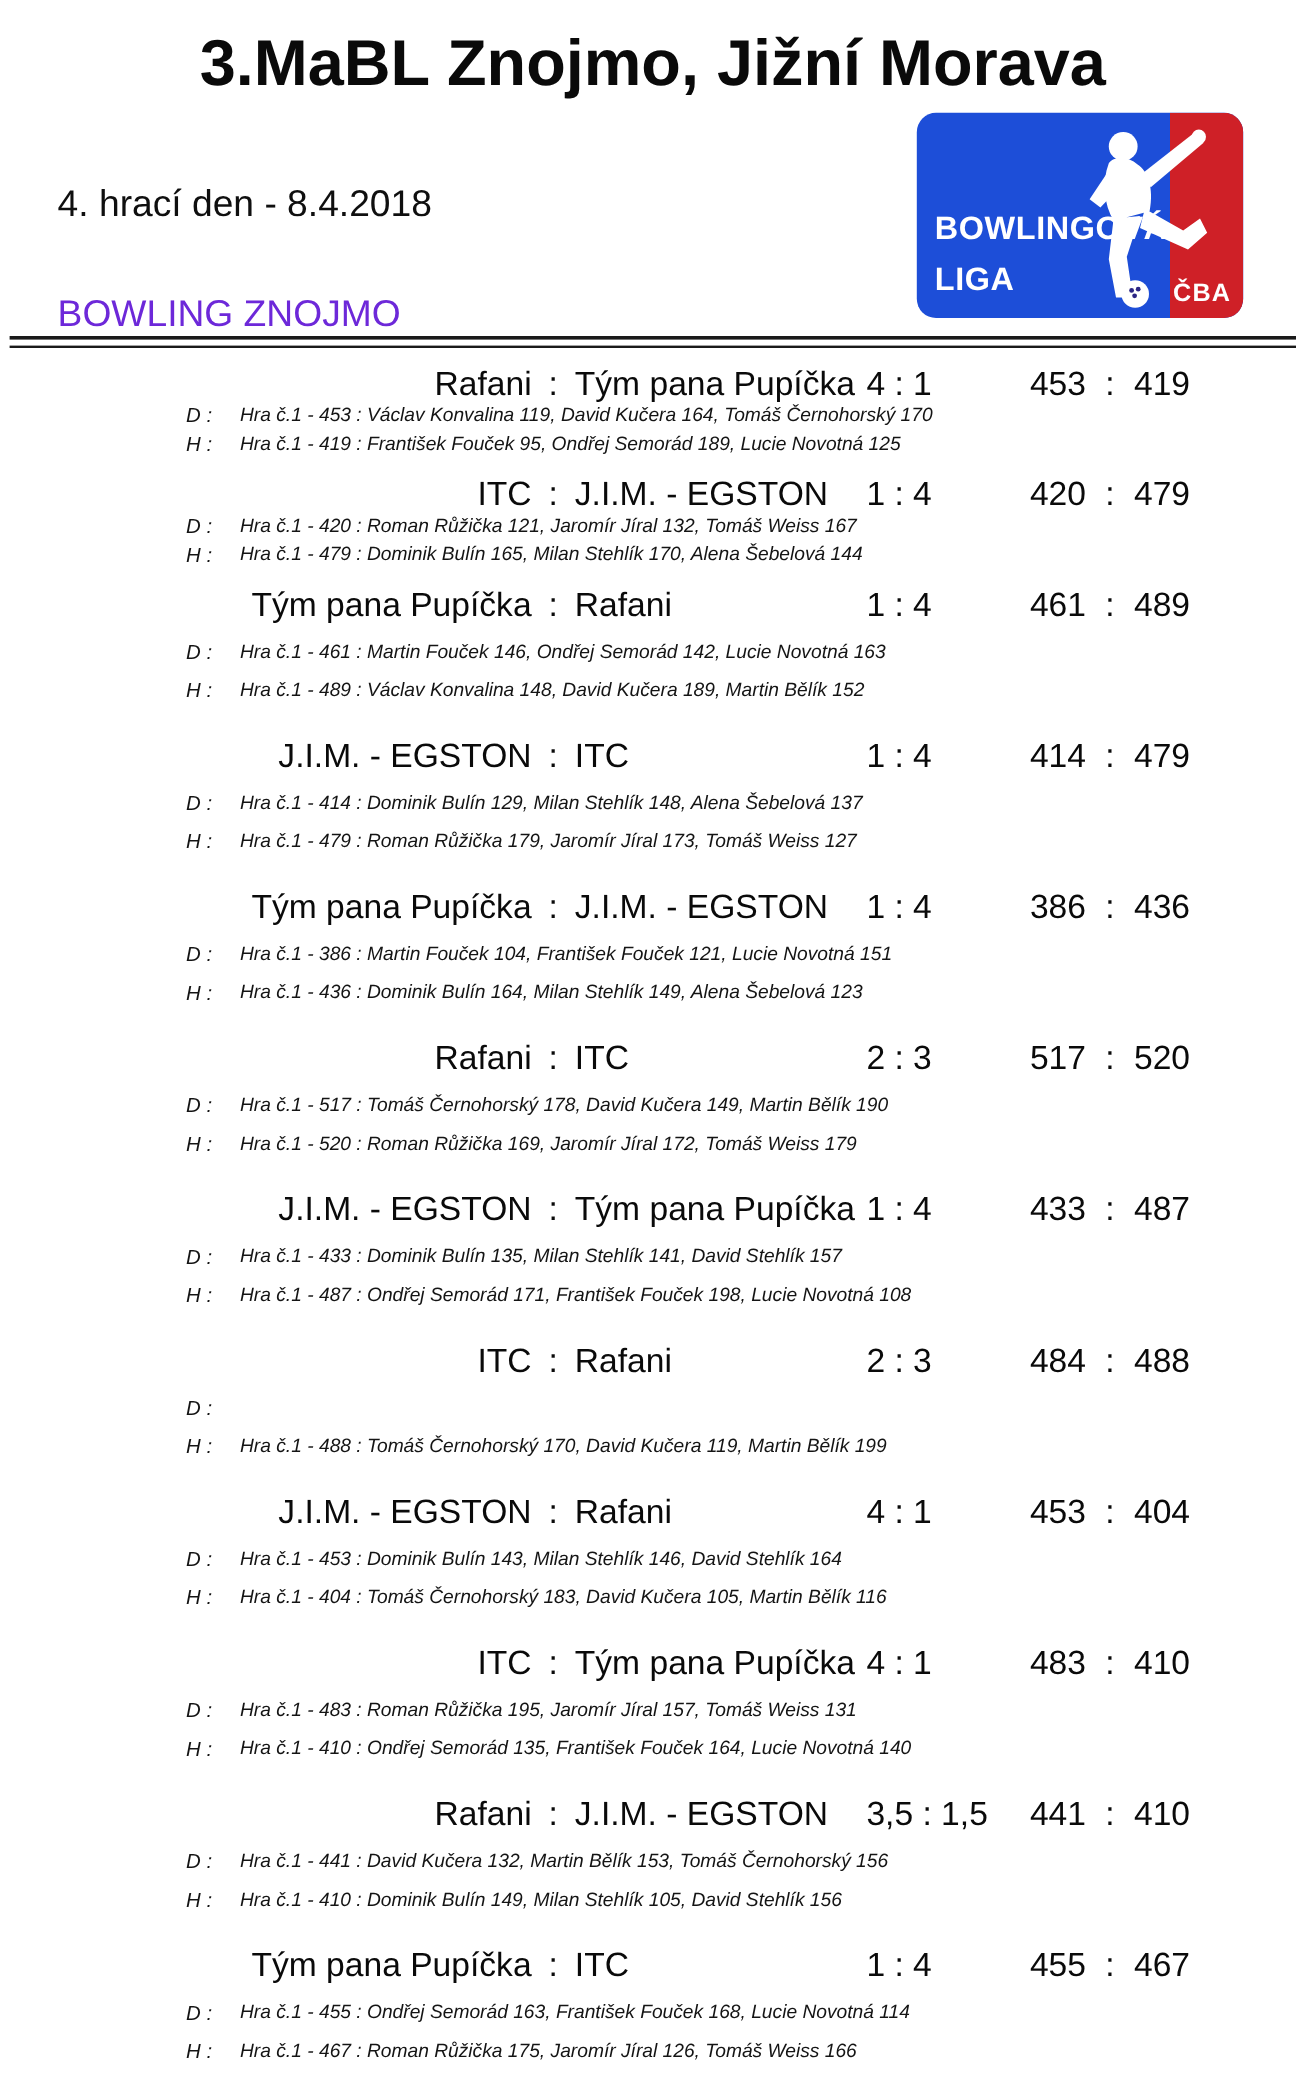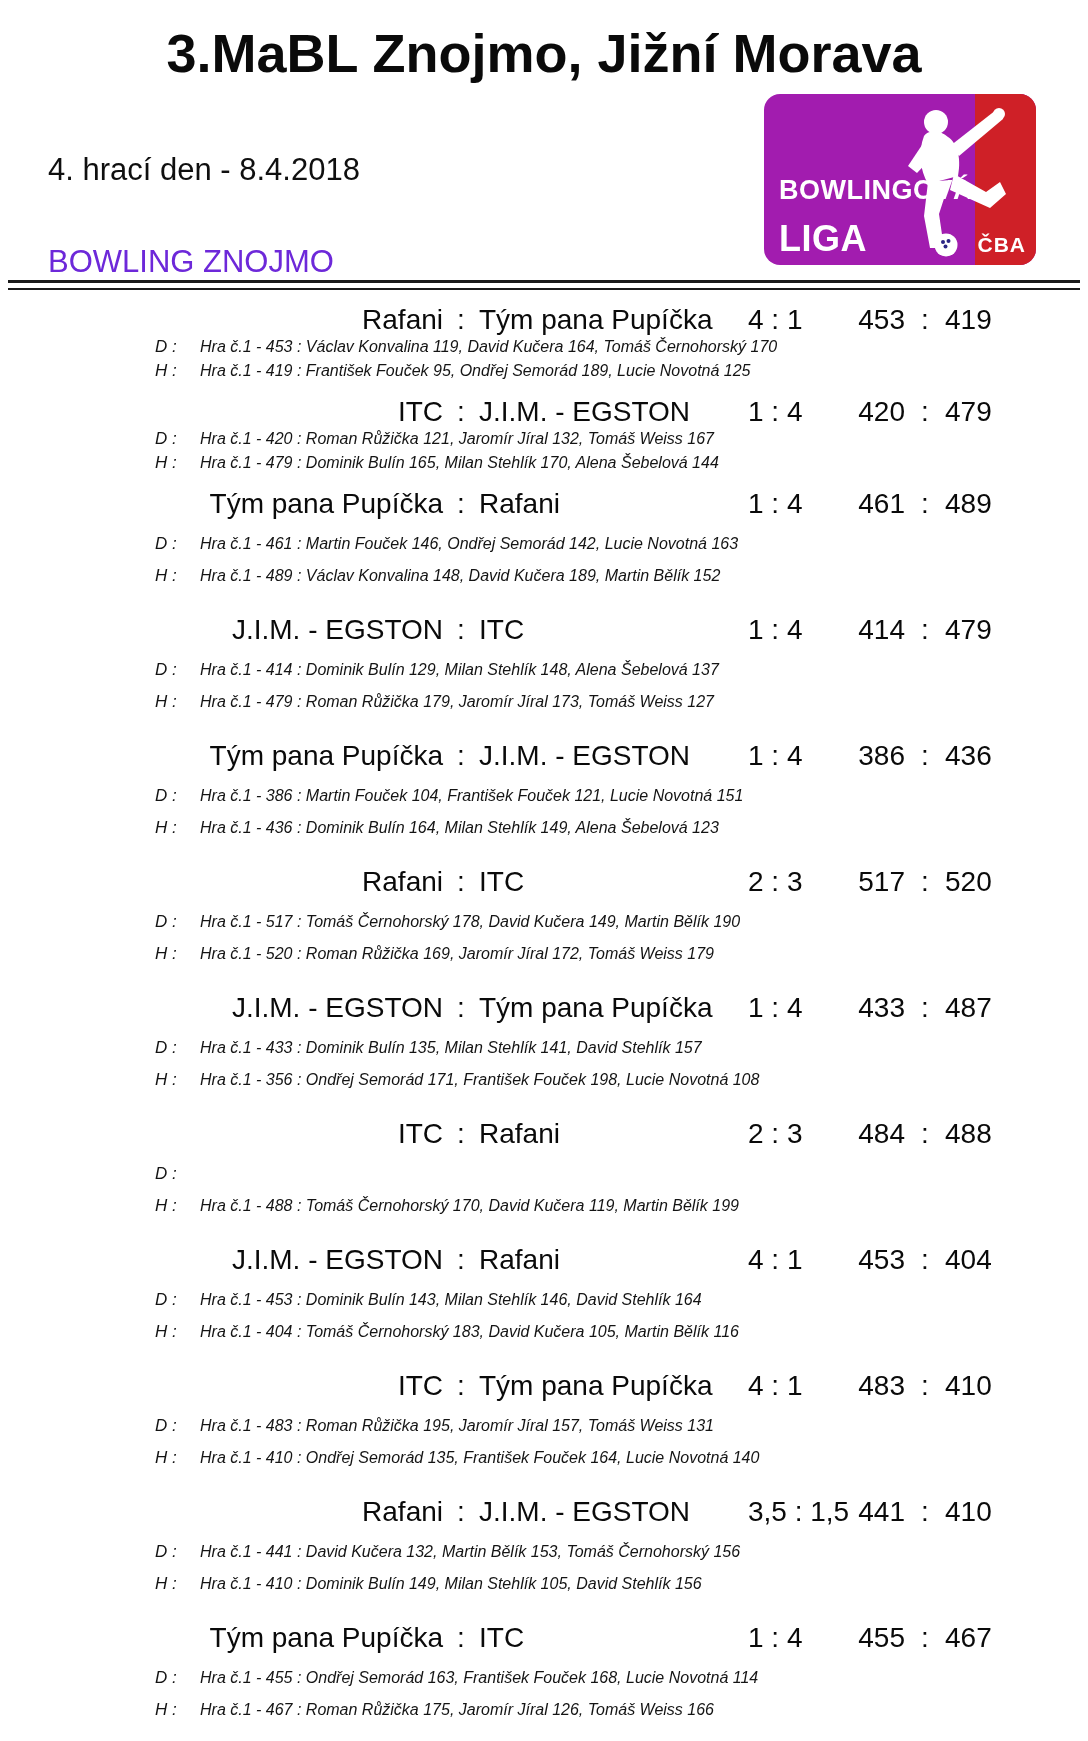--- a/index.html
+++ b/index.html
@@ -13,29 +13,29 @@
     position:absolute;top:22px;left:0;width:100%;
     text-align:center;font-size:54px;font-weight:bold;color:#0a0a0a;
     white-space:nowrap;
   }
   .round-label{position:absolute;left:48px;top:152px;font-size:31px;color:#0f0f0f;white-space:nowrap;}
   .venue-label{position:absolute;left:48px;top:216px;font-size:31px;color:#6d28d9;white-space:nowrap;margin-top:28px;}
 
   
   .logo{
     position:absolute;left:764px;top:94px;width:272px;height:171px;
-    background:#a21caf;border-radius:16px;overflow:hidden;
+    background:#1d4ed8;border-radius:16px;overflow:hidden;
   }
   .logo .red-stripe{
     position:absolute;right:0;top:0;width:61px;height:100%;
     background:#cf2027;
   }
   .logo .bowler{position:absolute;left:140px;top:10px;width:120px;height:150px;}
   .logo .l1{position:absolute;left:15px;top:81px;font-size:27px;font-weight:bold;color:#fff;letter-spacing:.5px;white-space:nowrap;}
-  .logo .l2{position:absolute;left:15px;top:124px;font-size:36px;font-weight:bold;color:#fff;letter-spacing:.5px;white-space:nowrap;}
+  .logo .l2{position:absolute;left:15px;top:124px;font-size:27px;font-weight:bold;color:#fff;letter-spacing:.5px;white-space:nowrap;}
   .logo .cba{
     position:absolute;right:10px;bottom:8px;display:flex;align-items:center;gap:20px;
   }
   .logo .cba .txt{font-size:21px;font-weight:bold;color:#fff;letter-spacing:1px;}
 
   
   .rule{
     position:absolute;top:280px;left:8px;width:1072px;height:5px;
     border-top:3px solid #1a1a1a;border-bottom:2px solid #1a1a1a;
   }
@@ -43,21 +43,21 @@
   
   .match-list{position:absolute;top:305px;left:0;width:1088px;}
   .match{margin-bottom:26px;}
   .match.compact{margin-bottom:14px;}
 
   .hdr{display:flex;line-height:30px;font-size:28px;color:#0a0a0a;margin-bottom:12px;}
   .match.compact .hdr{margin-bottom:0;}
   .hdr .home{width:443px;text-align:right;white-space:nowrap;}
   .hdr .tsep{width:36px;text-align:center;}
   .hdr .away{width:185px;text-align:left;white-space:nowrap;}
-  .hdr .score{width:160px;padding-left:84px;box-sizing:border-box;text-align:left;white-space:nowrap;}
+  .hdr .score{width:160px;padding-left:58px;box-sizing:border-box;text-align:left;white-space:nowrap;}
   .hdr .pins{width:163px;display:flex;white-space:nowrap;}
   .hdr .pins .ph{flex:1;text-align:right;}
   .hdr .pins .psep{width:40px;text-align:center;}
   .hdr .pins .pa{width:42px;text-align:left;}
 
   .line{display:flex;line-height:26px;font-style:italic;color:#141414;}
   .match.compact .line{line-height:24px;}
   .line + .line{margin-top:6px;}
   .match.compact .line + .line{margin-top:0;}
   .line .dh{width:45px;margin-left:155px;font-size:17px;}
@@ -242,21 +242,21 @@
         <span class="psep">:</span>
         <span class="pa">487</span>
       </span>
     </div>
     <div class="line">
       <span class="dh">D :</span>
       <span class="dtext">Hra č.1 - 433 : Dominik Bulín 135, Milan Stehlík 141, David Stehlík 157</span>
     </div>
     <div class="line">
       <span class="dh">H :</span>
-      <span class="dtext">Hra č.1 - 356 : Ondřej Semorád 171, František Fouček 198, Lucie Novotná 108</span>
+      <span class="dtext">Hra č.1 - 487 : Ondřej Semorád 171, František Fouček 198, Lucie Novotná 108</span>
     </div>
   </div>
 
   <div class="match">
     <div class="hdr">
       <span class="home">ITC</span>
       <span class="tsep">:</span>
       <span class="away">Rafani</span>
       <span class="score">2 : 3</span>
       <span class="pins">

